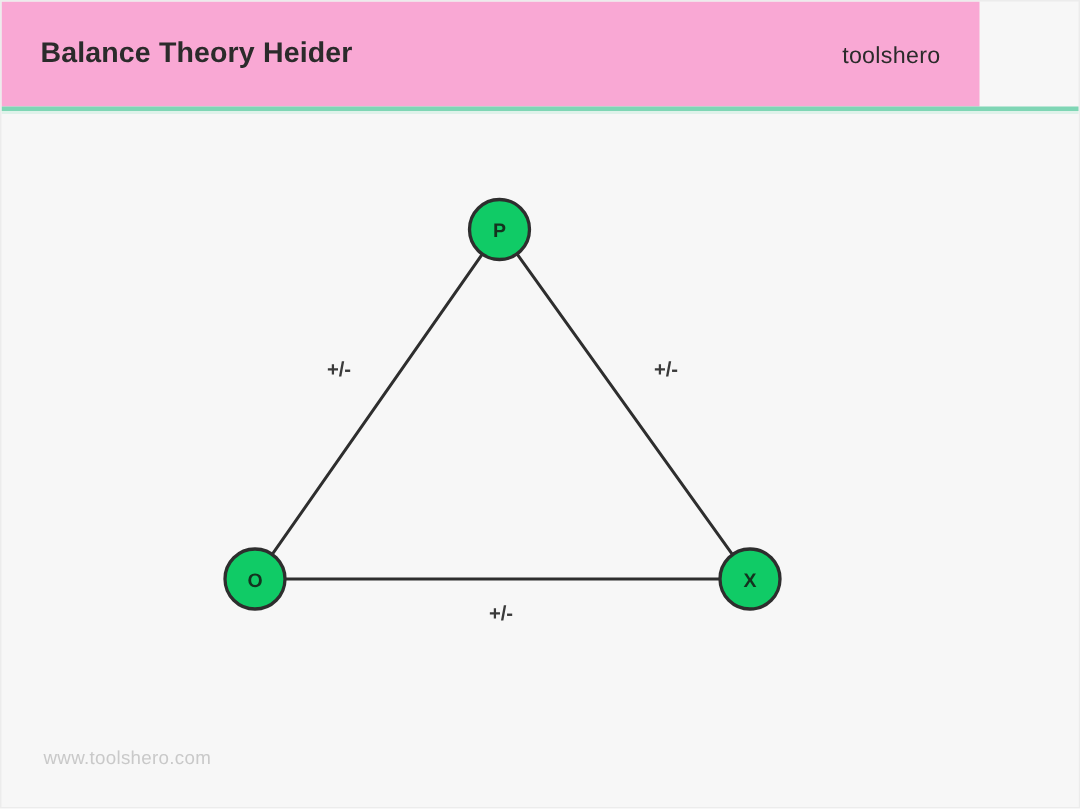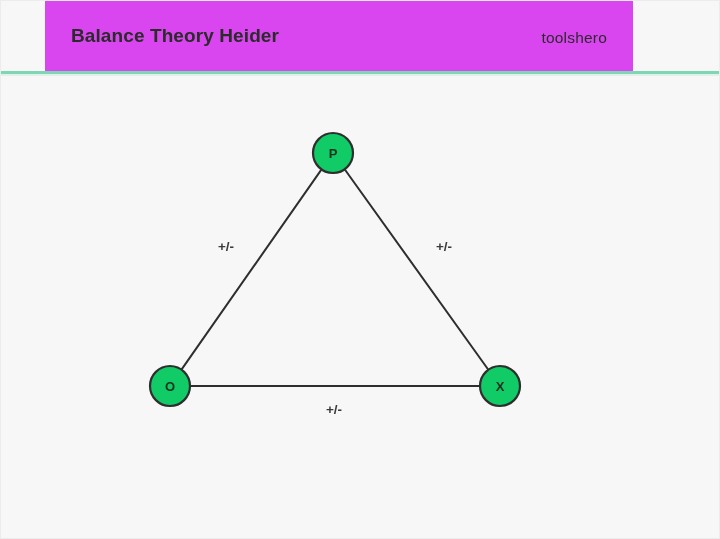--- a/index.html
+++ b/index.html
@@ -17,25 +17,24 @@
     background: #f7f7f7;
     box-sizing: border-box;
     border: 1px solid #ececec;
     overflow: hidden;
   }
   
   #header {
     position: absolute;
     left: 0;
     top: 0;
-    width: 588px;
+    width: 652px;
     height: 70px;
-    background: #d946ef;
+    background: #f9a8d4;
     box-sizing: border-box;
-    margin-left: 44px;
   }
   #page-title {
     position: absolute;
     left: 26px;
     top: 24px;
     font-size: 19px;
     font-weight: bold;
     color: #2b2b2b;
     letter-spacing: 0.1px;
     white-space: nowrap;
@@ -151,14 +150,15 @@
             <text x="169" y="310.5" class="node-label">O</text>
           </g>
           <g>
             <circle cx="499" cy="310" r="20" class="node-circle" fill="#10cb66" stroke="#2e2e2e"></circle>
             <text x="499" y="310.5" class="node-label">X</text>
           </g>
         </g>
     </svg>
   </div>
 
+  <div id="footer-url">www.toolshero.com</div>
 
 </div>
 
 </body></html>

